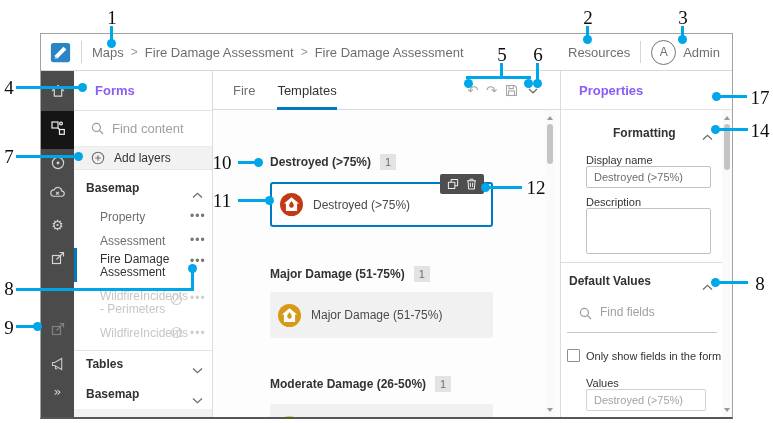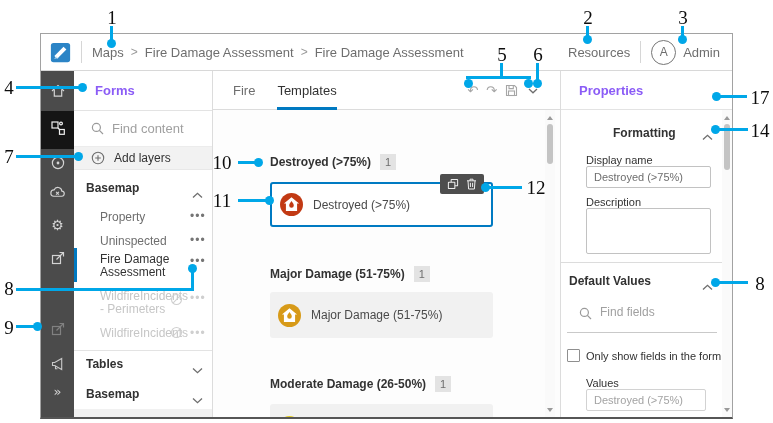--- a/index.html
+++ b/index.html
@@ -196,21 +196,21 @@
         <span class="abs sechead" style="left:12px; top:110px;">Basemap</span>
         <span class="abs" style="left:118px; top:114px;">
           <svg width="11" height="7" viewBox="0 0 11 7" fill="none" stroke="#6e6e6e" stroke-width="1.3">
               <path d="M1 5.5 L5.5 1.3 L10 5.5"></path>
             </svg>
         </span>
 
         <span class="abs layer" style="left:26px; top:140px;">Property</span>
         <span class="abs dots" style="left:116px; top:141px;">•••</span>
 
-        <span class="abs layer" style="left:26px; top:164px;">Uninspected</span>
+        <span class="abs layer" style="left:26px; top:164px;">Assessment</span>
         <span class="abs dots" style="left:116px; top:165px;">•••</span>
 
         <div class="selbar"></div>
         <span class="abs layer on" style="left:26px; top:182px; width:82px;">Fire Damage Assessment</span>
         <span class="abs dots" style="left:116px; top:186px;">•••</span>
 
         <span class="abs layer off" style="left:26px; top:219px; width:76px;">WildfireIncidents - Perimeters</span>
         <span class="abs" style="left:96px; top:221px;">
           <svg width="13" height="13" viewBox="0 0 13 13" fill="none" stroke="#cfcfcf" stroke-width="1.1">
               <circle cx="6.5" cy="6.5" r="5"></circle>

